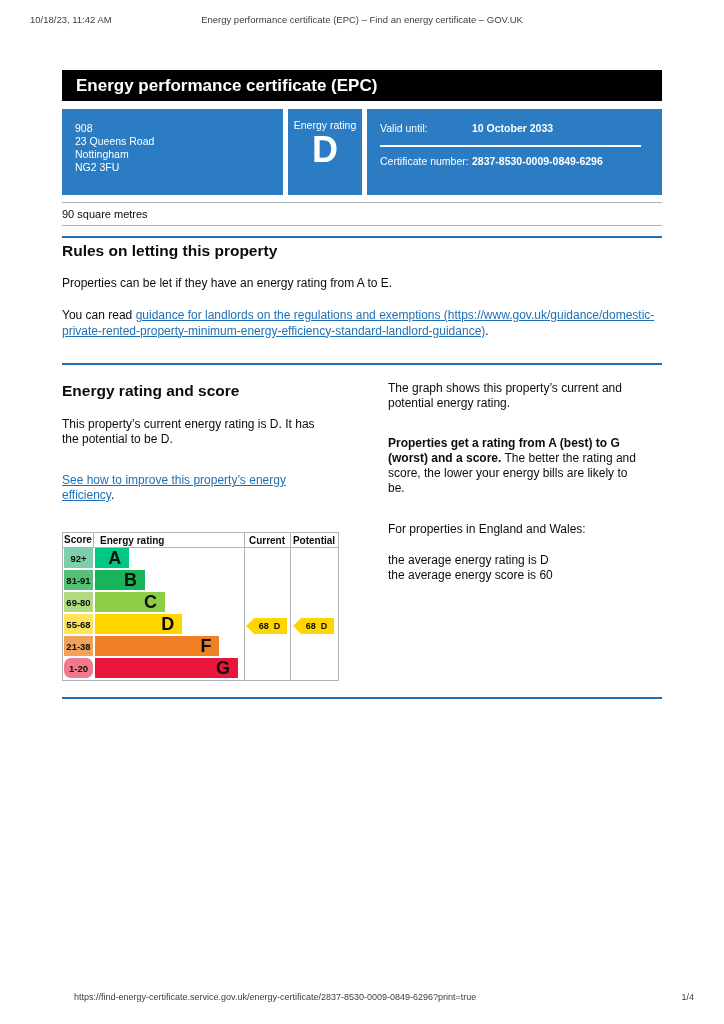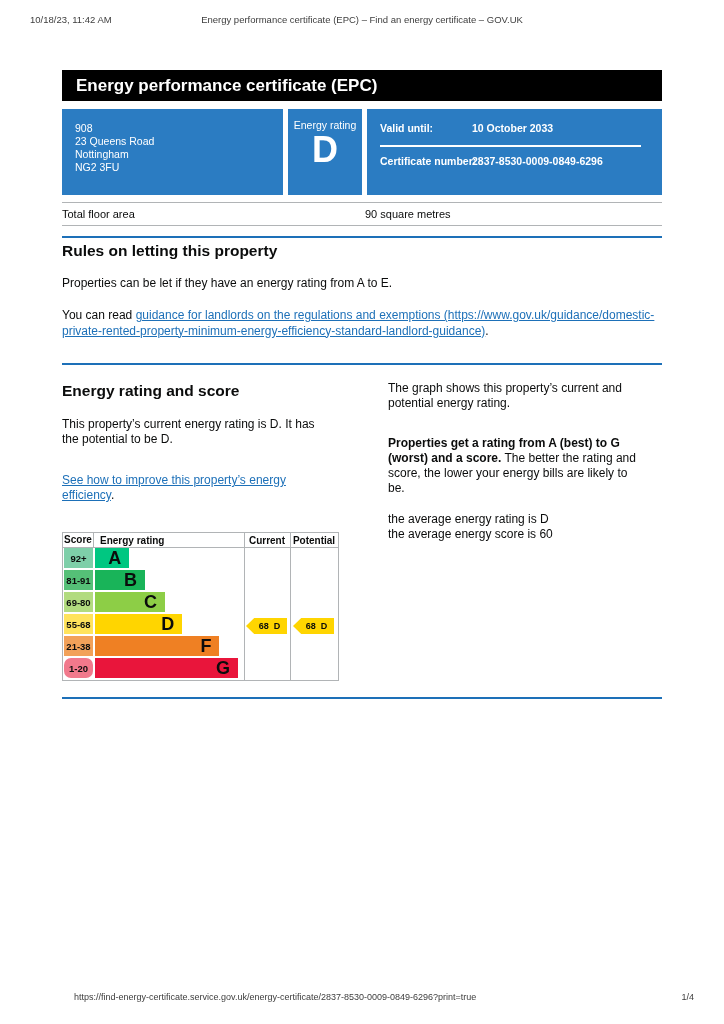--- a/index.html
+++ b/index.html
@@ -20,21 +20,21 @@
   .banner { height:31px; line-height:31px; padding-left:14px; font-size:17px; font-weight:bold; color:#fff; }
 
   .summary-box { margin-top:8px; display:flex; gap:5px; height:86px; }
   .panel { color:#fff; font-size:10.5px; }
   .panel-address { width:221px; padding:13px 0 0 13px; line-height:13px; }
   .panel-rating { width:74px; text-align:center; padding-top:10px; }
   .rating-big { font-size:36px; font-weight:bold; line-height:36px; margin-top:1px; }
   .panel-validity { flex:1; padding:0 12px 0 13px; }
   .validity-row { display:flex; padding-top:13px; }
   .validity-row.second { padding-top:8px; }
-  .v-label { width:92px; flex:0 0 92px; white-space:nowrap;font-weight:bold; }
+  .v-label { width:92px; flex:0 0 92px; white-space:nowrap; }
   .v-value { font-weight:bold; white-space:nowrap; }
   .white-line { border:none; height:2px; background:#ffffff; width:261px; margin:11px 0 0 0; }
 
   .property-table { margin-top:7px; font-size:11px; }
   .prop-row { display:flex; height:24px; line-height:23px; border-bottom:1px solid #b1b4b6; }
   .prop-row:first-child { border-top:1px solid #b1b4b6; }
   .prop-label { width:303px; }
   .blue-rule { border:none; height:2px; }
   .rule-1 { margin-top:10px; }
   .rule-2 { margin-top:24px; }
@@ -115,21 +115,20 @@
         <hr class="white-line">
         <div class="validity-row second">
           <span class="v-label">Certificate number:</span>
           <span class="v-value">2837-8530-0009-0849-6296</span>
         </div>
       </div>
     </div>
 
     <div class="property-table">
       <div class="prop-row">
-        <div class="prop-label">Total floor area</div>
         <div class="prop-value">90 square metres</div>
       </div>
     </div>
 
     <hr class="blue-rule rule-1" style="background: rgb(29, 112, 184);">
 
     <h2 class="rules-heading">Rules on letting this property</h2>
     <p class="rules-p1">Properties can be let if they have an energy rating from A to E.</p>
     <p class="rules-p2"><span>You can read </span><a class="link" style="color: rgb(29, 112, 184);">guidance for landlords on the regulations and exemptions (https://www.gov.uk/guidance/domestic-private-rented-property-minimum-energy-efficiency-standard-landlord-guidance)</a><span>.</span></p>
 
@@ -195,20 +194,21 @@
           <div class="arrow arrow-potential" style="background: rgb(255, 213, 0);">
             <span>68</span>
               <span>D</span>
           </div>
         </div>
       </div>
 
       <div class="col-right">
         <p>The graph shows this property’s current and potential energy rating.</p>
         <p class="cr-p2"><span class="bold">Properties get a rating from A (best) to G (worst) and a score.</span><span> The better the rating and score, the lower your energy bills are likely to be.</span></p>
+        <p class="cr-p3">For properties in England and Wales:</p>
         <p class="cr-p4">
           <span>the average energy rating is D</span><br>
           <span>the average energy score is 60</span>
         </p>
       </div>
     </div>
 
     <hr class="blue-rule rule-3" style="background: rgb(29, 112, 184);">
 
   </div>

